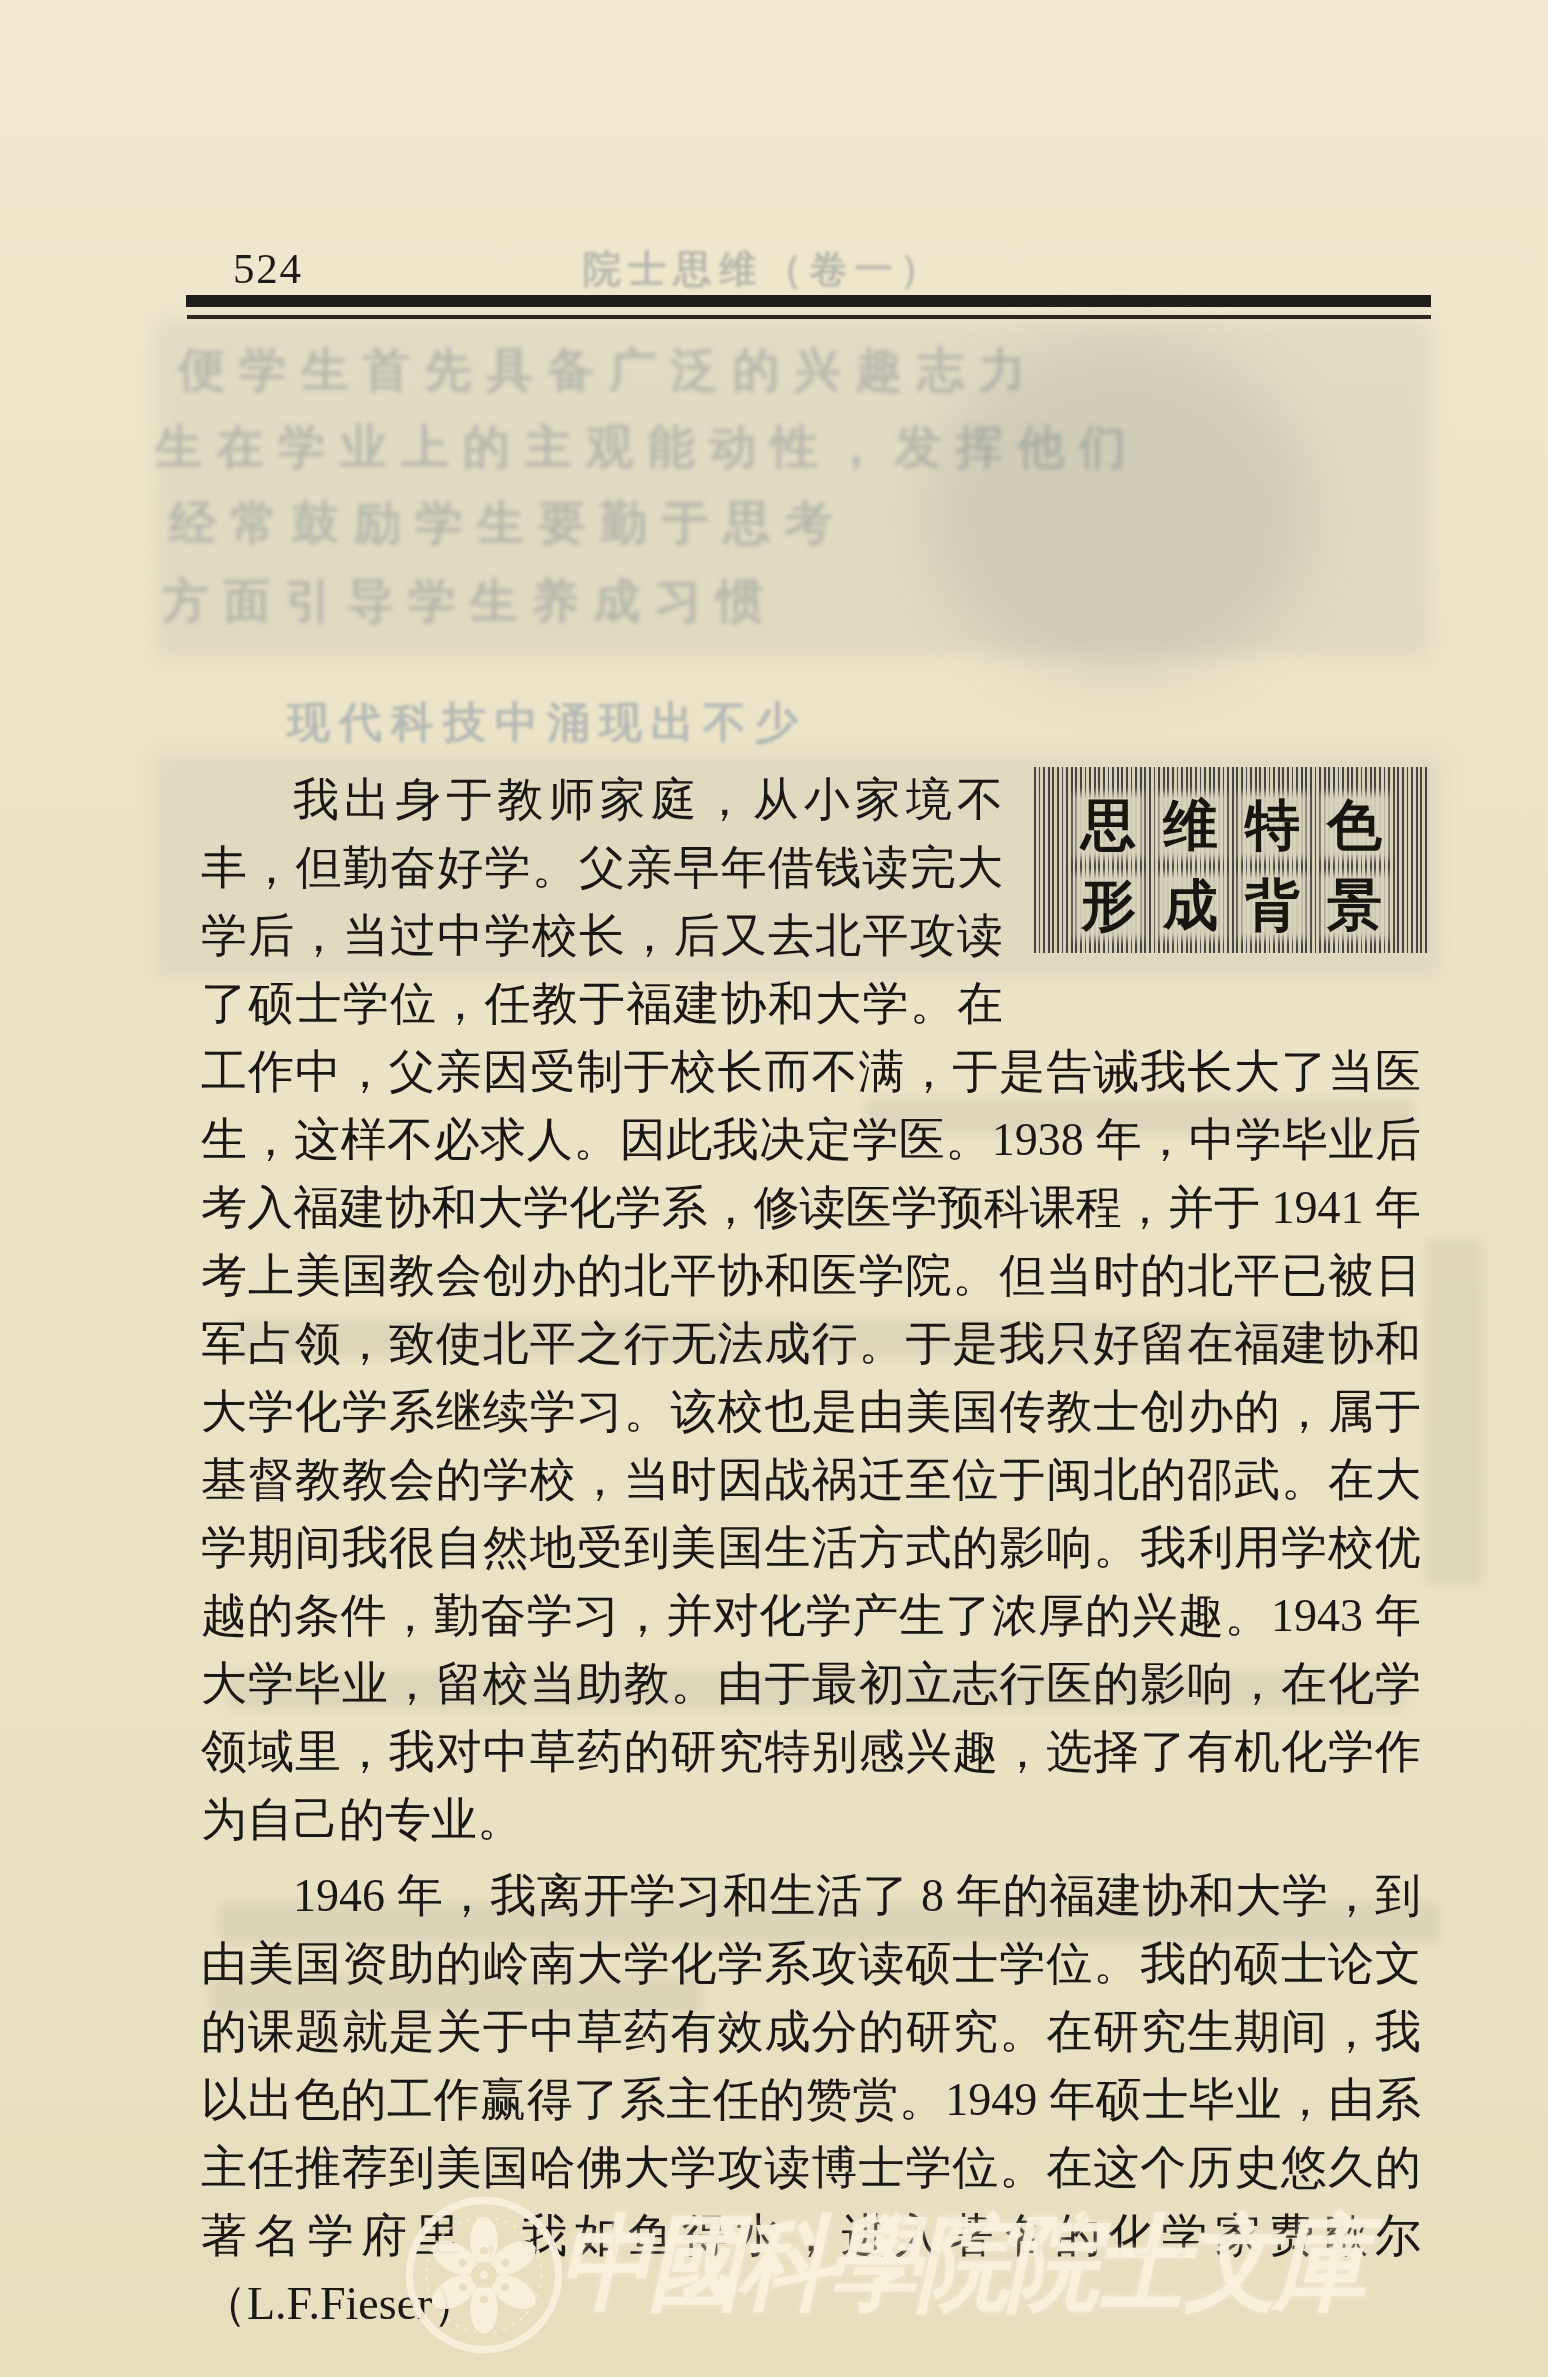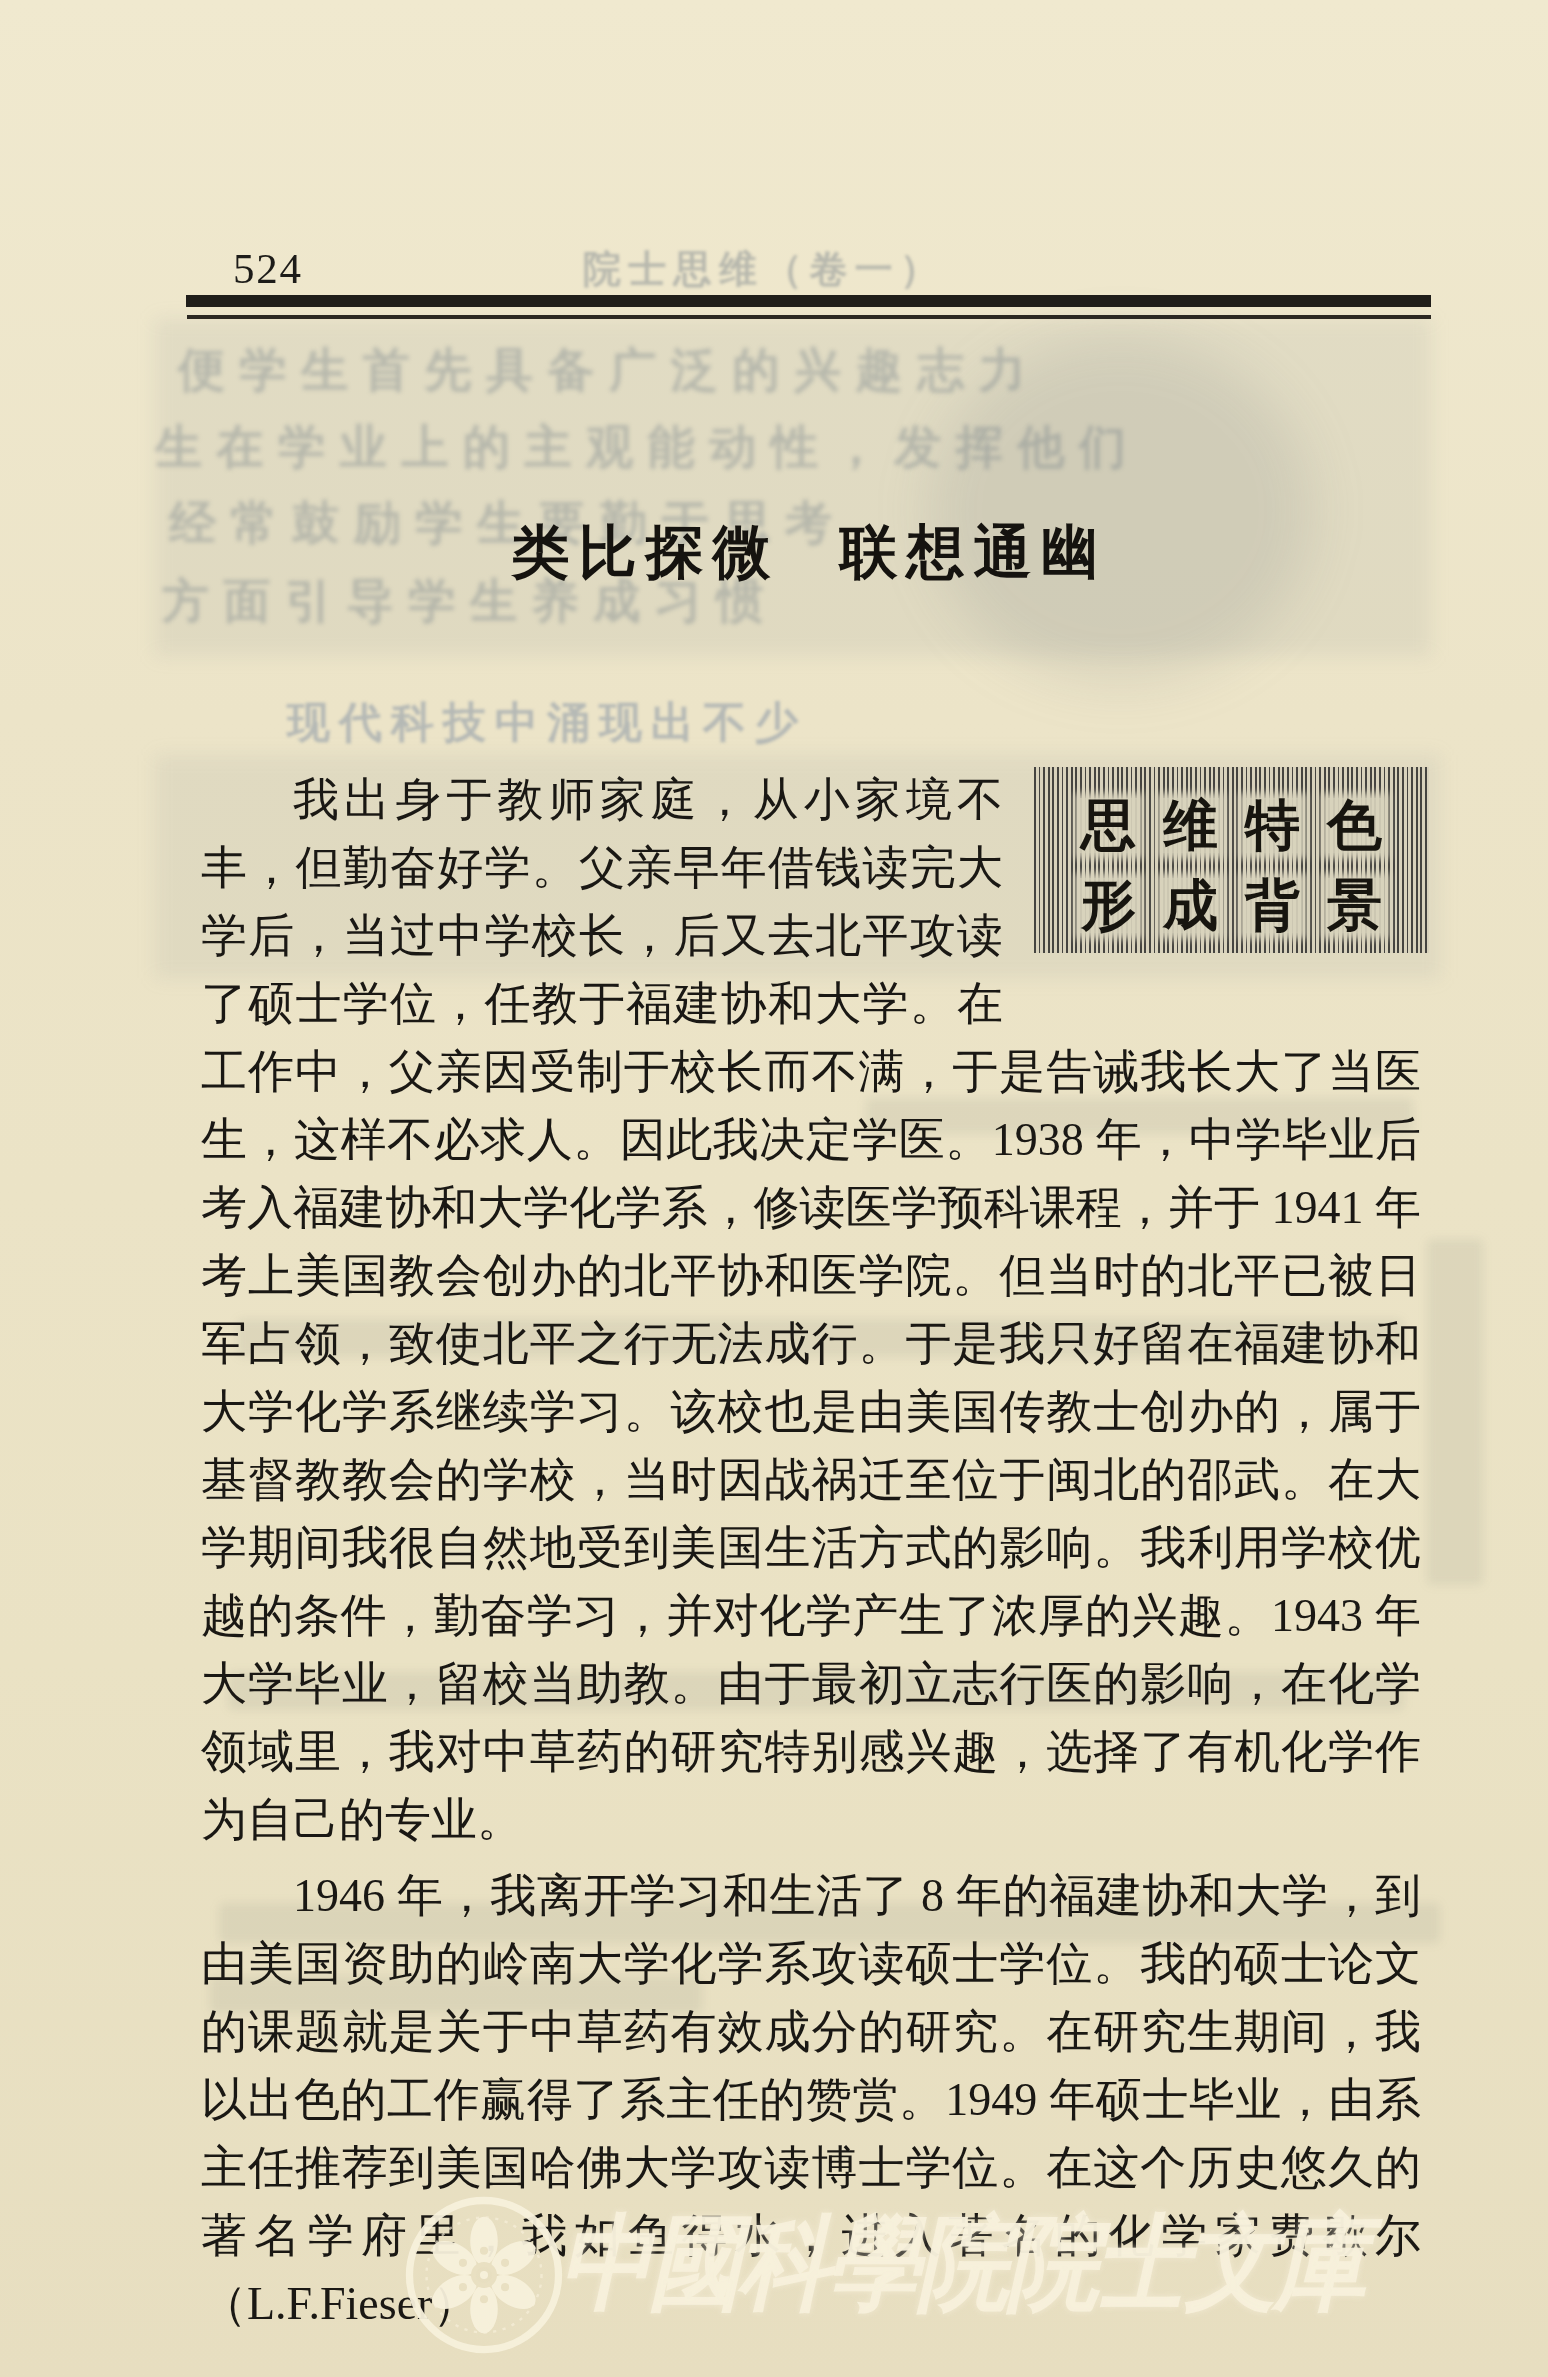--- a/index.html
+++ b/index.html
@@ -71,21 +71,20 @@
   <div class="smudge" style="left:866px;top:1098px;width:547px;height:36px;"></div>
   <div class="smudge" style="left:228px;top:1672px;width:1176px;height:38px;"></div>
   <div class="smudge" style="left:219px;top:1903px;width:1221px;height:40px;"></div>
   <div class="smudge" style="left:210px;top:1977px;width:492px;height:36px;"></div>
 
   <div class="page-number">524</div>
   <div class="running-head">院士思维（卷一）</div>
   <div class="rule-thick"></div>
   <div class="rule-thin"></div>
 
-  <div class="title"><span>类比探微</span><span class="gap"></span><span>联想通幽</span></div>
 
   <div class="body-text">
     <div class="sidebox">
       <div class="row">
         <span class="ch">思</span>
         <span class="ch">维</span>
         <span class="ch">特</span>
         <span class="ch">色</span>
       </div>
       <div class="row">

